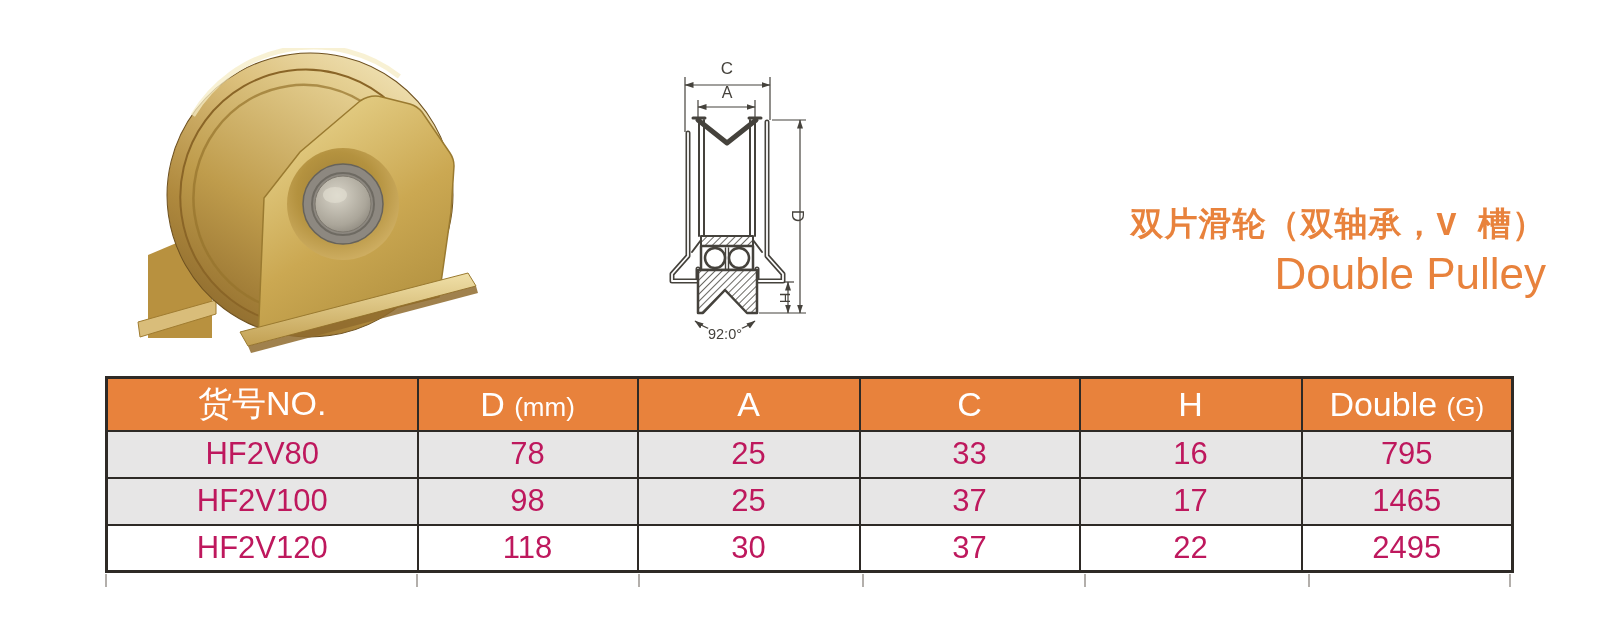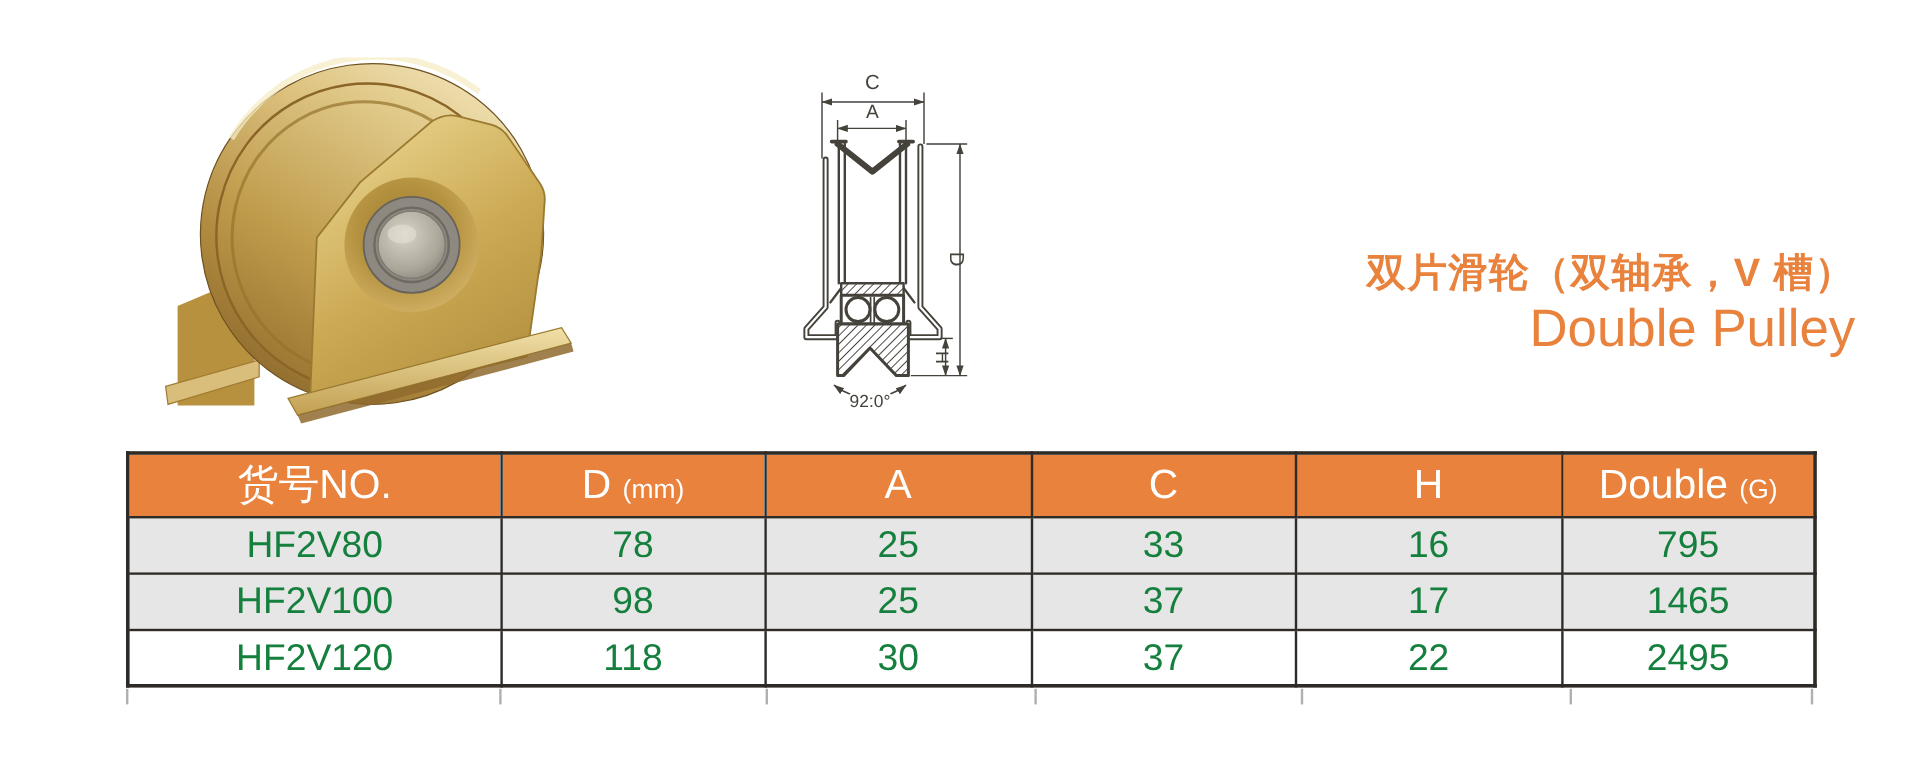--- a/index.html
+++ b/index.html
@@ -14,39 +14,39 @@
   .photo { position:absolute; left:135px; top:48px; width:350px; height:315px; }
 
   
   .diagram { position:absolute; left:620px; top:40px; width:220px; height:310px; }
 
   
   .title-block {
     position:absolute; top:203px; right:54px;
     text-align:right; color:#e8823c; line-height:47px; white-space:nowrap;
   }
-  .title-zh { font-size:33px; font-weight:bold; letter-spacing:1px; }
+  .title-zh { font-size:33px; font-weight:bold; letter-spacing:1px;font-family:Liberation Mono, monospace; }
   .title-en { font-size:44px; font-weight:normal; }
 
   
   .spec-table-wrap { position:absolute; left:105px; top:376px; width:1584px; }
   table.spec {
     width:1406px; border-collapse:collapse; table-layout:fixed;
     border:3px solid #2e2a26;
   }
   table.spec th, table.spec td {
     border:2px solid #2e2a26; text-align:center; vertical-align:middle;
     overflow:hidden; white-space:nowrap;
   }
   table.spec th {
     background:#e8823c; color:#ffffff; font-weight:normal;
     height:53px; font-size:34px;
   }
-  table.spec th .unit { font-size:22px; }
-  table.spec td { height:47px; font-size:31px; color:#15803d; background:#ffffff; }
+  table.spec th .unit { font-size:26px; }
+  table.spec td { height:47px; font-size:31px; color:#be185d; background:#ffffff; }
   table.spec tr.alt td { background:#e7e6e6; }
   col.c-model  { width:311px; }
   col.c-d      { width:220px; }
   col.c-a      { width:222px; }
   col.c-c      { width:220px; }
   col.c-h      { width:222px; }
   col.c-w      { width:211px; }
 
   
   .table-crop-hint { position:relative; width:1406px; height:13px; margin-top:1px; }

